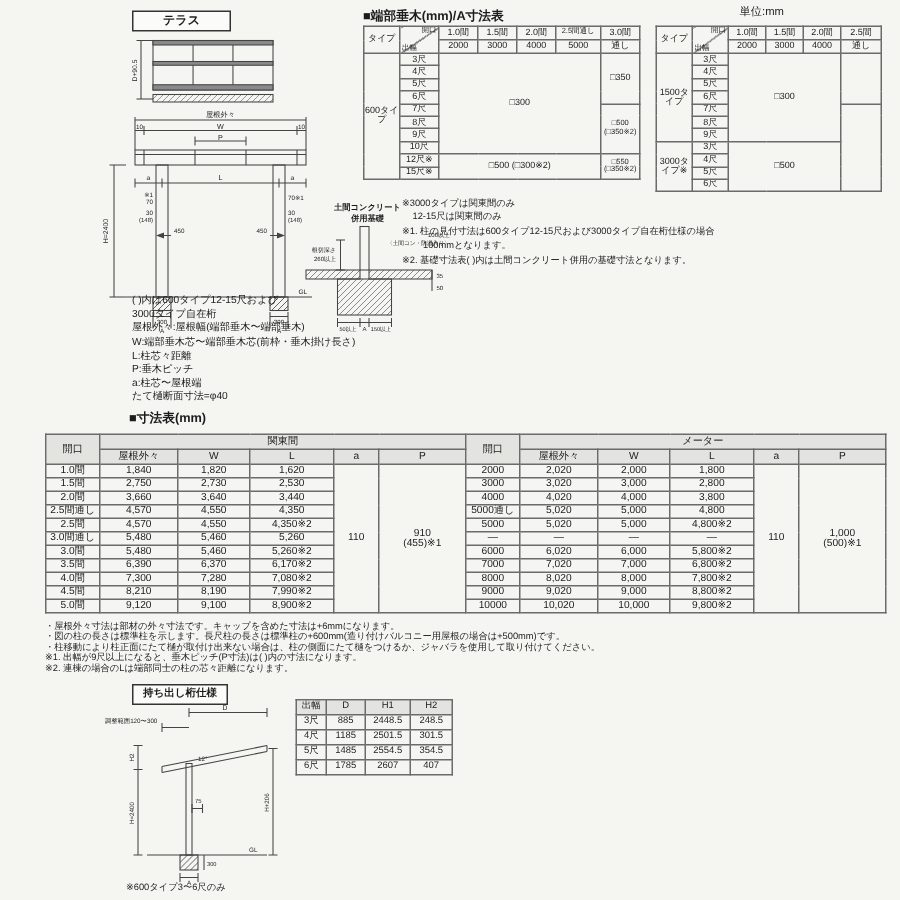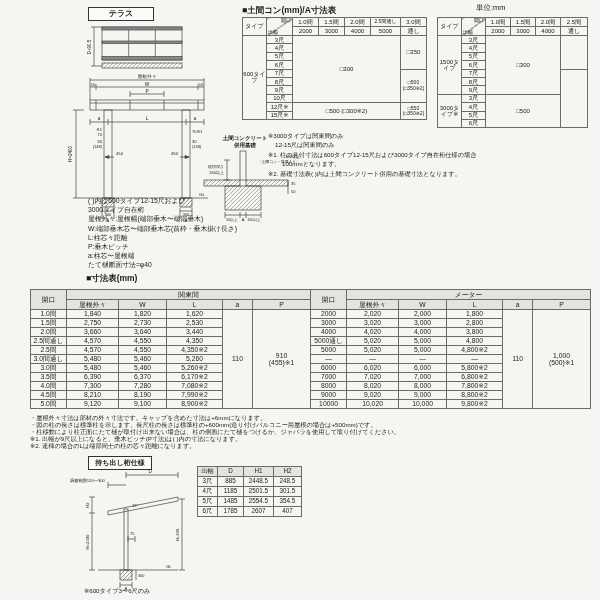--- a/index.html
+++ b/index.html
@@ -27,21 +27,21 @@
   .mergeL{border-left:none}
   .note{font-size:6.2px;line-height:9.4px;white-space:nowrap}
   .note2{font-size:6.2px;line-height:7.1px;white-space:nowrap}
   .legend{font-size:6.8px;line-height:9.2px;white-space:nowrap}
   svg text{fill:#1c1c1c}
   svg line,svg rect,svg path,svg polygon{stroke:#444;fill:none;stroke-width:0.7}
 </style>
 </head>
 <body>
 
-<div class="abs" style="left:476px;top:3px;font-size:7.5px">単位:mm</div>
+<div class="abs" style="left:493px;top:3px;font-size:7.5px">単位:mm</div>
 
 <div class="abs boxlbl" style="left:88px;top:7px;width:64px;height:12px">テラス</div>
 
 <svg class="abs" style="left:86px;top:22px" width="104" height="50" viewBox="0 0 104 50">
   <defs>
     <pattern id="h1" width="4" height="4" patternUnits="userSpaceOnUse">
         <path d="M0,4 L4,0" style="stroke:#777;stroke-width:.5"></path>
       </pattern>
   </defs>
   <g>
@@ -169,21 +169,21 @@
   <div>( )内は600タイプ12-15尺および</div>
   <div>3000タイプ自在桁</div>
   <div>屋根外々:屋根幅(端部垂木〜端部垂木)</div>
   <div>W:端部垂木芯〜端部垂木芯(前枠・垂木掛け長さ)</div>
   <div>L:柱芯々距離</div>
   <div>P:垂木ピッチ</div>
   <div>a:柱芯〜屋根端</div>
   <div>たて樋断面寸法=φ40</div>
 </div>
 
-<div class="abs ttl" style="left:242px;top:5px">■土間コン(mm)/A寸法表</div>
+<div class="abs ttl" style="left:242px;top:5px">■端部垂木(mm)/A寸法表</div>
 
 <table class="abs ftab" style="left:242px;top:17px;width:184px">
   <colgroup>
       <col style="width:24px">
       <col style="width:26px">
       <col style="width:26px">
       <col style="width:26px">
       <col style="width:26px">
       <col style="width:30px">
       <col style="width:26px">

